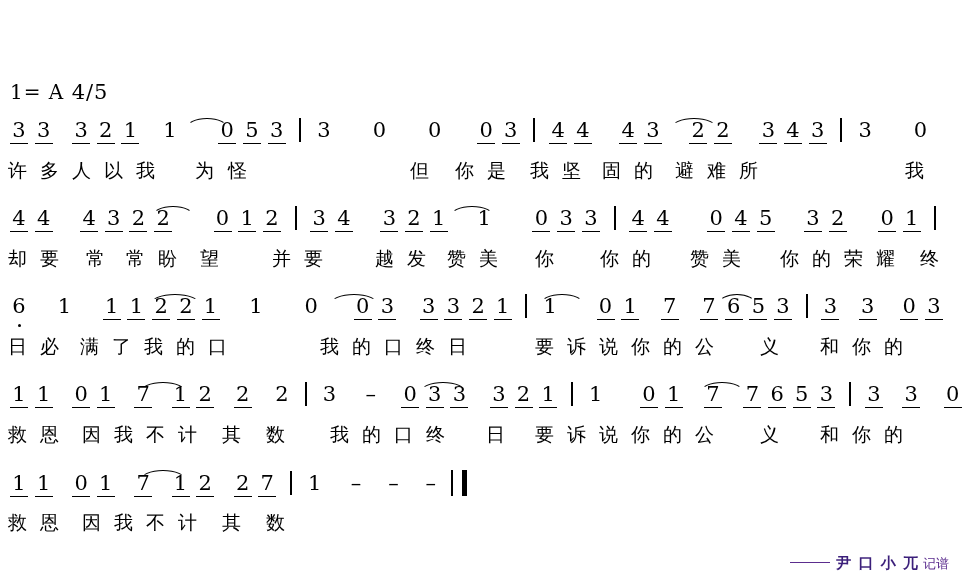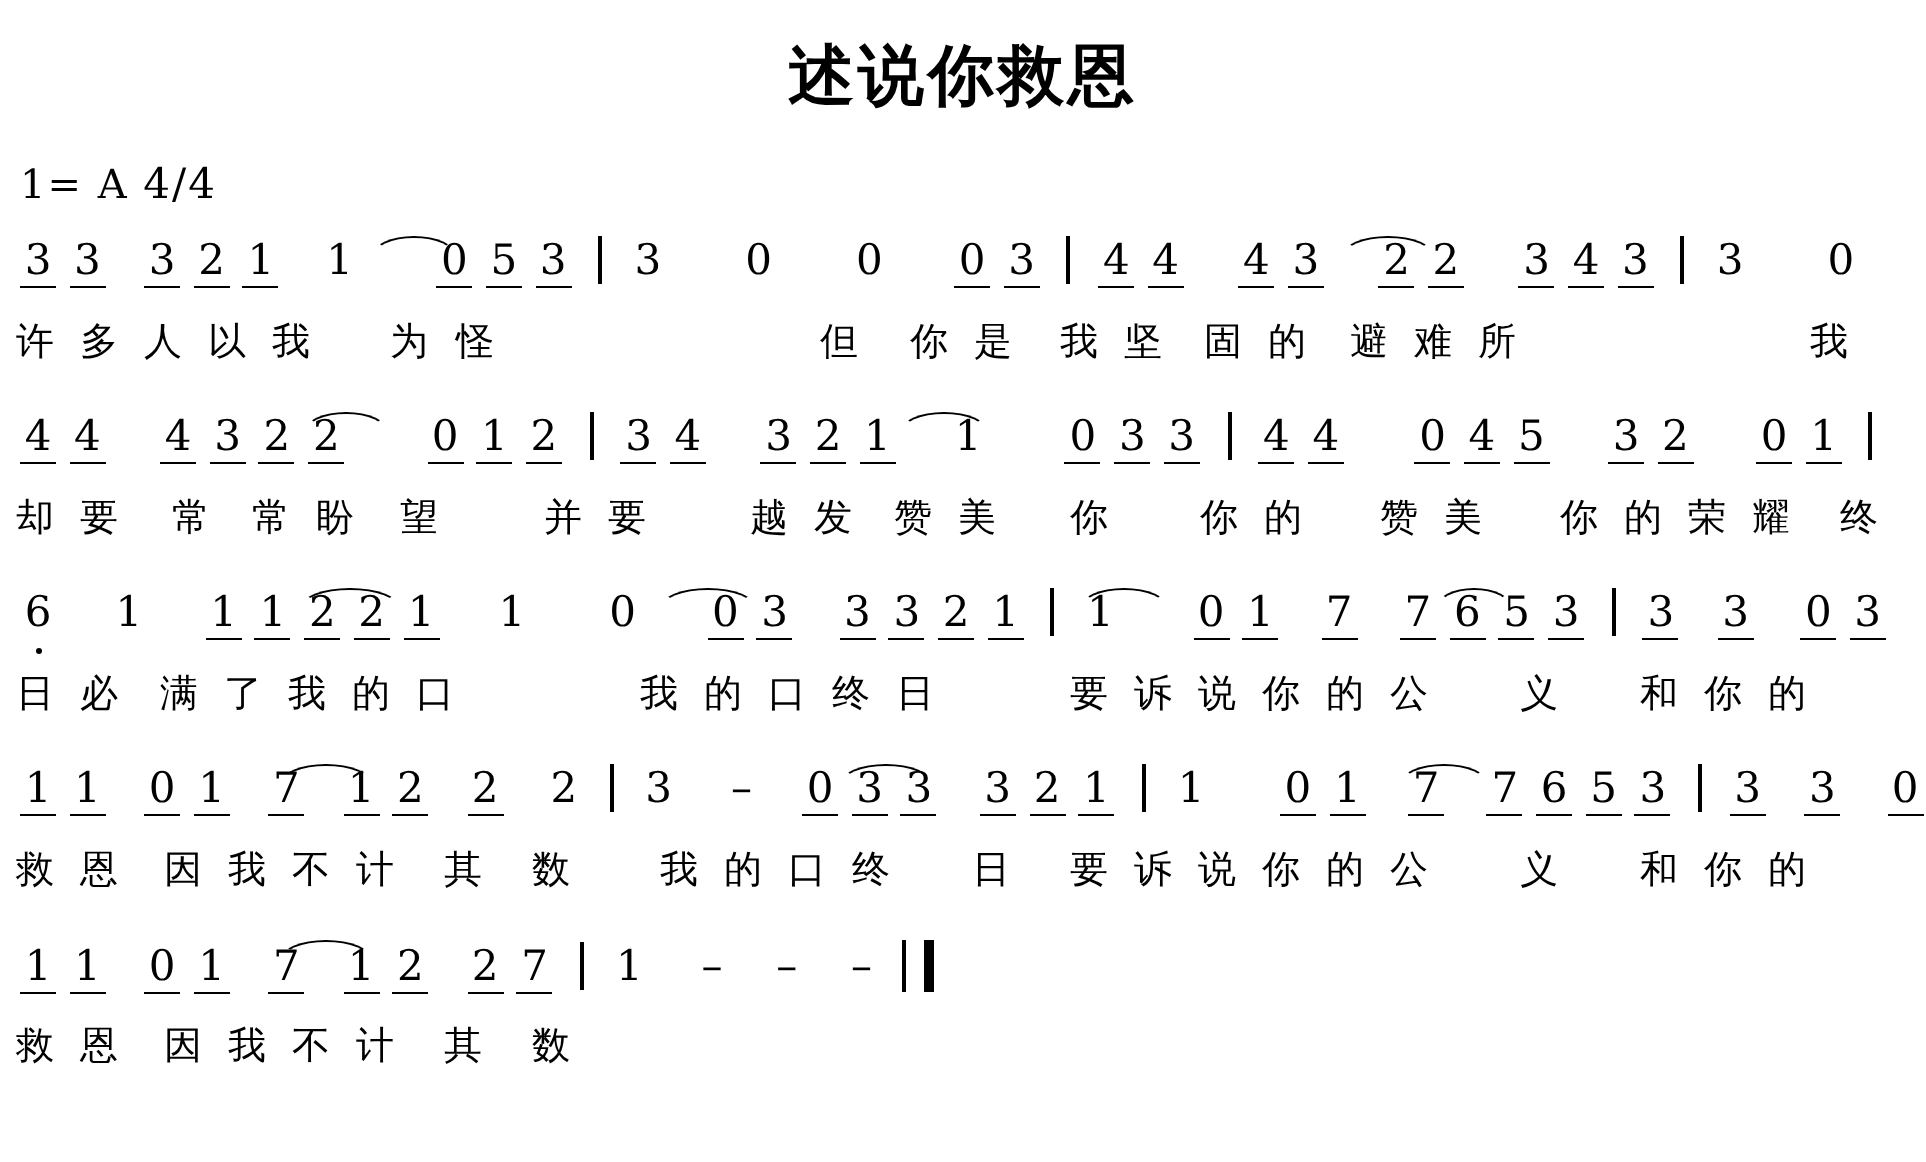--- a/index.html
+++ b/index.html
@@ -145,25 +145,24 @@
     margin-right: 6px;
   }
   .credit .nm { color: #3b1f7a; font-weight: bold; letter-spacing: 1px; }
   .credit .sm { font-size: 13px; margin-left: 4px; }
 </style>
 </head>
 <body>
 
 <div class="sheet">
 
-  <div class="title">述说你救恩</div>
 
   <div class="meta">
     <span class="key"><span>1=</span>&nbsp;<span>A</span></span>
-    <span class="time">4/4</span>
+    <span class="time">4/5</span>
   </div>
 
   <div class="system" style="top:118px;">
     <div class="notes">
       <span class="n u1" style="width:18px"><span class="g">3</span></span>
       <span class="n u1" style="width:18px"><span class="g">3</span></span>
       <span class="sp" style="width:6px"></span>
       <span class="n u1" style="width:18px"><span class="g">3</span></span>
       <span class="n u1" style="width:18px"><span class="g">2</span></span>
       <span class="n u1" style="width:18px"><span class="g">1</span></span>
@@ -493,14 +492,17 @@
       <span class="ly" style="left:40px;">恩</span>
       <span class="ly" style="left:82px;">因</span>
       <span class="ly" style="left:114px;">我</span>
       <span class="ly" style="left:146px;">不</span>
       <span class="ly" style="left:178px;">计</span>
       <span class="ly" style="left:222px;">其</span>
       <span class="ly" style="left:266px;">数</span>
     </div>
   </div>
 
+  <div class="credit">
+    <span class="rule"></span><span class="nm">尹 口 小 兀</span><span class="sm">记谱</span>
+  </div>
 
 </div>
 
 </body></html>

